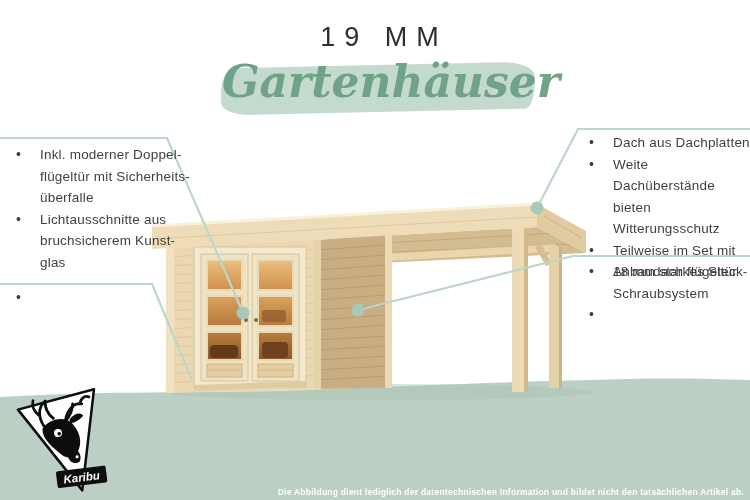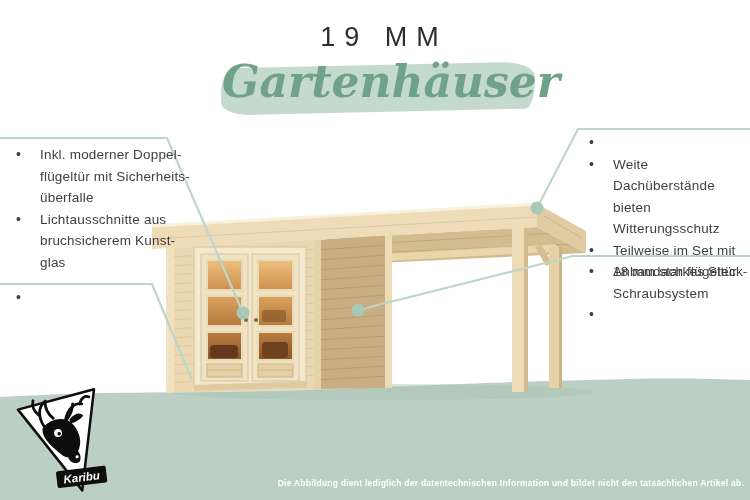--- a/index.html
+++ b/index.html
@@ -26,21 +26,21 @@
   .co{position:absolute;font-size:13.5px;line-height:21.5px;letter-spacing:.2px;}
   .co-item{display:flex;align-items:flex-start;}
   .co-bullet{flex:0 0 24px;text-align:left;padding-left:6px;font-size:14px;}
   .co-text{white-space:pre-line;flex:1;}
   #co-left-top{left:10px;top:144px;width:182px;}
   #co-left-bottom{left:10px;top:287px;width:196px;}
   #co-right-top{left:583px;top:132px;width:167px;}
   #co-right-bottom{left:583px;top:261px;width:167px;}
   
   .disclaimer{
-    position:absolute;right:6px;bottom:12px;font-size:8.5px;font-weight:700;
+    position:absolute;right:6px;bottom:3px;font-size:8.5px;font-weight:700;
     letter-spacing:.25px;color:#ffffff;
   }
   
   #scene{position:absolute;left:0;top:0;}
 </style>
 </head>
 <body>
 
 <div id="stage">
 
@@ -217,20 +217,21 @@
 
   <div class="co" id="co-left-bottom">
     <div class="co-item">
       <span class="co-bullet">•</span>
     </div>
   </div>
 
   <div class="co" id="co-right-top">
     <div class="co-item">
       <span class="co-bullet">•</span>
+      <span class="co-text">Dach aus Dachplatten</span>
     </div>
     <div class="co-item">
       <span class="co-bullet">•</span>
       <span class="co-text">Weite Dachüberstände
 bieten Witterungsschutz</span>
     </div>
     <div class="co-item">
       <span class="co-bullet">•</span>
       <span class="co-text">Teilweise im Set mit
 Anbaudach flügeltür</span>

